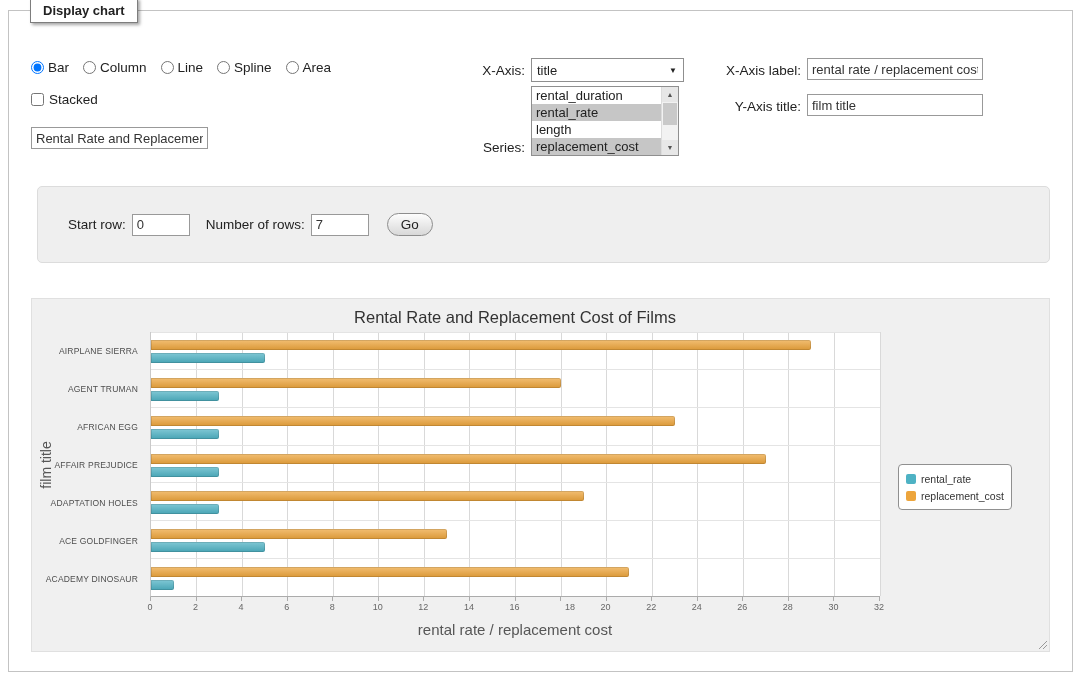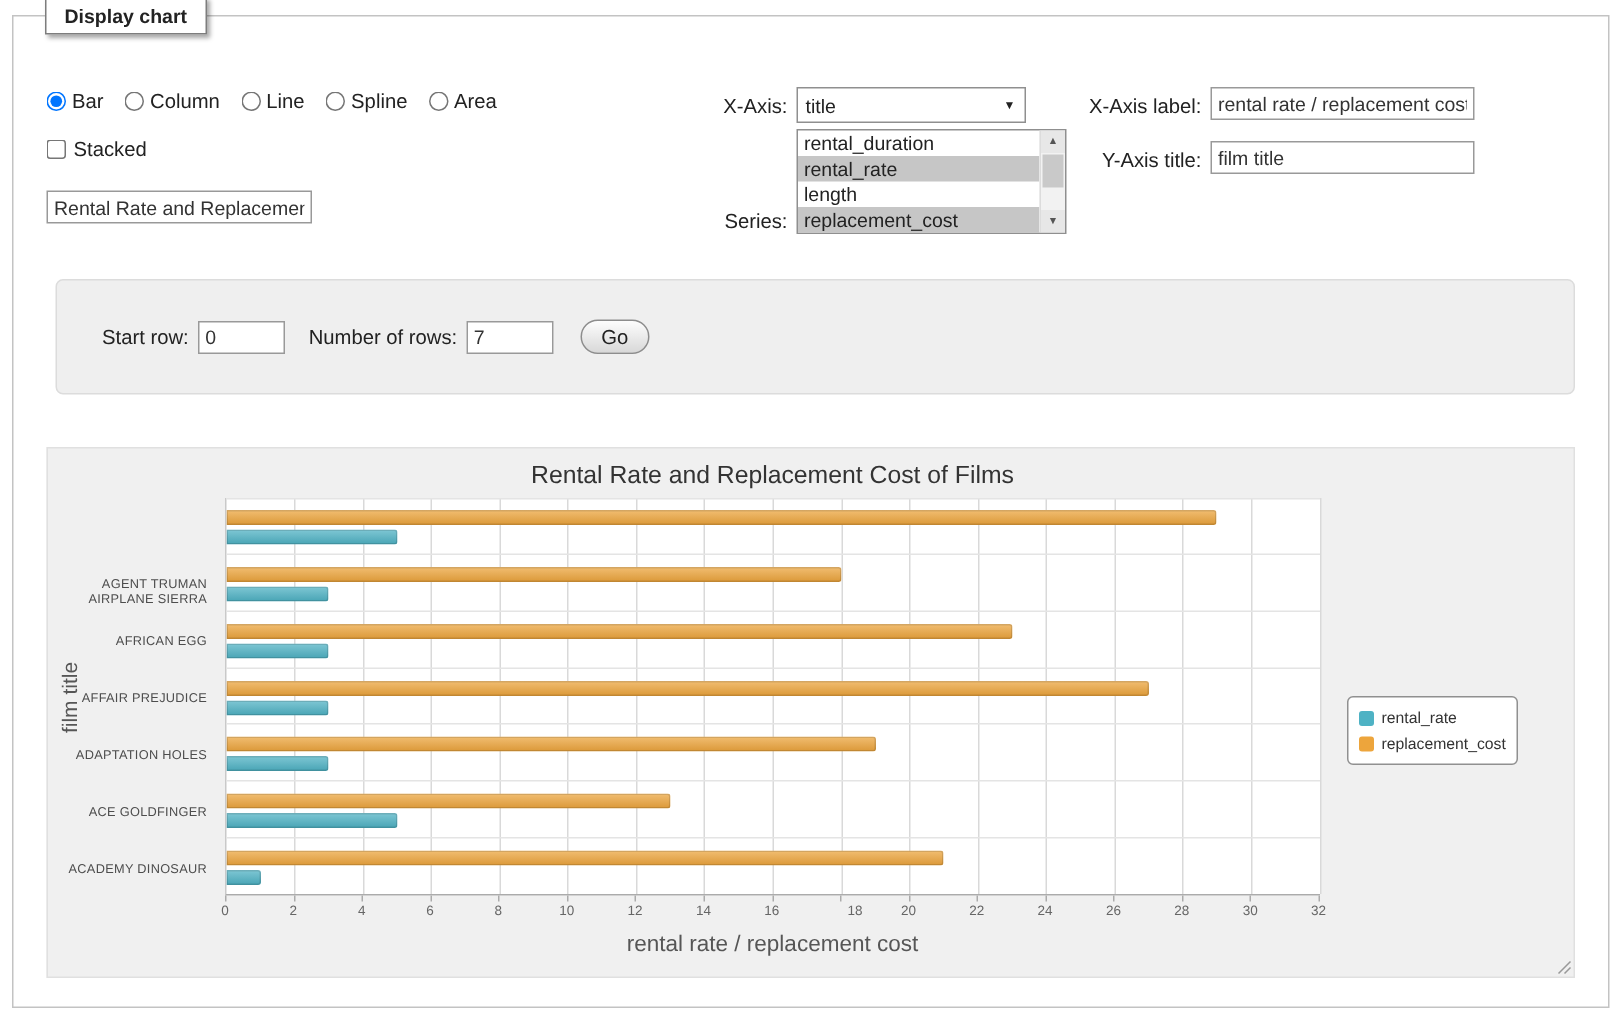--- a/index.html
+++ b/index.html
@@ -19,21 +19,21 @@
   .radio-row label { display:flex; align-items:center; gap:4px; cursor:default; }
   .check-row { position:absolute; left:22px; top:81px; display:flex; align-items:center; gap:5px; font-size:13.5px; }
   .title-input { position:absolute; left:22px; top:116px; width:177px; }
 
   .xaxis-label  { position:absolute; left:430px; top:52px; width:86px; text-align:right; }
   .series-label { position:absolute; left:430px; top:129px; width:86px; text-align:right; }
   .select { position:absolute; left:522px; top:47px; width:153px; height:24px; border:1px solid #8f8f8f;
             background:#fff; font-size:13px; display:flex; align-items:center; padding-left:5px;text-align:right; }
   .select-arrow { position:absolute; right:6px; top:50%; transform:translateY(-50%); font-size:8px; color:#222; }
 
-  .listbox { position:absolute; left:522px; top:75px; width:180px; height:70px; border:1px solid #8f8f8f;
+  .listbox { position:absolute; left:522px; top:75px; width:148px; height:70px; border:1px solid #8f8f8f;
              background:#fff; display:flex; overflow:hidden; }
   .listbox-options { flex:1; overflow:hidden; }
   .lb-option { height:17px; line-height:17px; padding-left:4px; font-size:13px; white-space:nowrap; }
   .lb-option.selected { background:#c6c6c6; }
   .scrollbar { width:17px; background:#f2f2f2; position:relative; border-left:1px solid #dcdcdc; }
   .sb-btn { height:15px; display:flex; align-items:center; justify-content:center; font-size:7px; color:#555; background:#e7e7e7; }
   .sb-btn.down { position:absolute; bottom:0; left:0; right:0; }
   .sb-thumb { position:absolute; top:16px; left:1px; right:1px; height:22px; background:#c9c9c9; }
 
   .xlabel-label { position:absolute; left:700px; top:52px; width:92px; text-align:right; }
@@ -142,21 +142,21 @@
       <input type="text" class="num-input" value="0" style="">
       <span class="lbl ml16">Number of rows:</span>
       <input type="text" class="num-input" value="7" style="">
       <button class="go-btn">Go</button>
     </div>
 
     <div class="chart-container">
       <div class="chart-title">Rental Rate and Replacement Cost of Films</div>
       <div class="y-axis-title">film title</div>
       <div class="cat-labels">
-          <div class="cat-label" style="top: 19.4286px; margin-top: 48px;">AIRPLANE SIERRA</div>
+          <div class="cat-label" style="top: 19.4286px;">AIRPLANE SIERRA</div>
           <div class="cat-label" style="top: 57.2857px;">AGENT TRUMAN</div>
           <div class="cat-label" style="top: 95.1429px;">AFRICAN EGG</div>
           <div class="cat-label" style="top: 133px;">AFFAIR PREJUDICE</div>
           <div class="cat-label" style="top: 170.857px;">ADAPTATION HOLES</div>
           <div class="cat-label" style="top: 208.714px;">ACE GOLDFINGER</div>
           <div class="cat-label" style="top: 246.571px; text-align: right;">ACADEMY DINOSAUR</div>
         </div>
       <div class="plot-area">
           <div class="gl-v" style="left: 45.0625px;"></div>
           <div class="gl-v" style="left: 90.625px;"></div>

